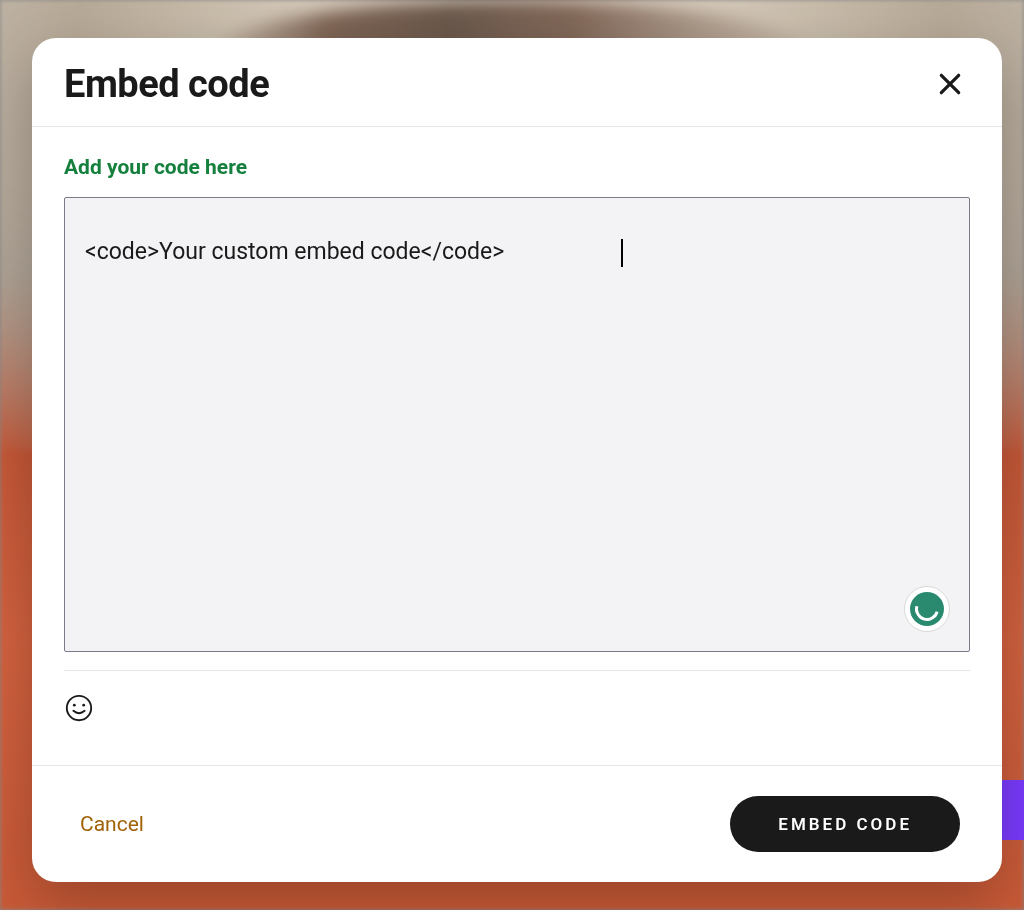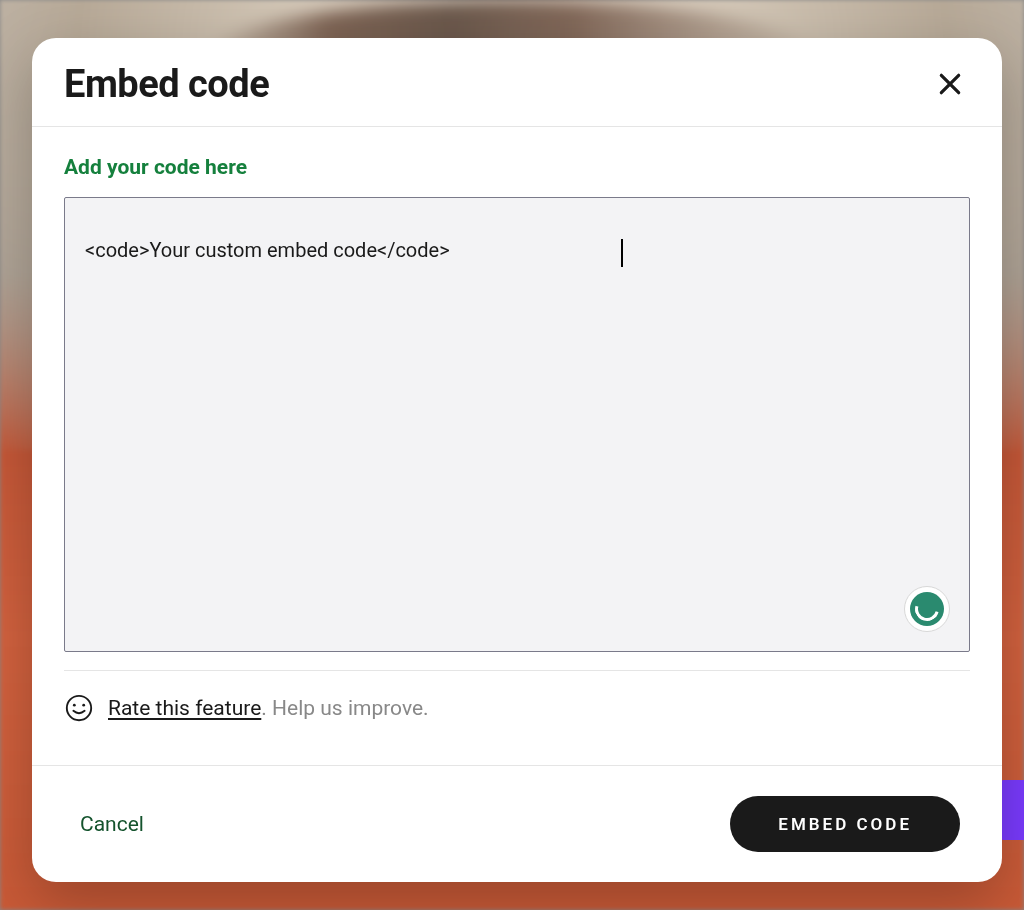--- a/index.html
+++ b/index.html
@@ -123,21 +123,21 @@
       flex: 1;
       display: flex;
     }
     .code-area {
       width: 100%;
       min-height: 440px;
       background: #f3f3f5;
       border: 1px solid #7a7a8a;
       border-radius: 2px;
       padding: 38px 20px;
-      font-size: 20px;
+      font-size: 23px;
       font-family: inherit;
       color: #1a1a1a;
       resize: none;
       outline: none;
       line-height: 1.4;
     }
     .caret {
       position: absolute;
       left: 557px;
       top: 42px;
@@ -205,21 +205,21 @@
       border-top: 1px solid #e5e5e5;
       padding: 30px 42px 30px 48px;
       display: flex;
       align-items: center;
       justify-content: space-between;
     }
     .cancel-btn {
       background: transparent;
       border: none;
       font-size: 21px;
-      color: #14532d;
+      color: #a16207;
       cursor: pointer;
       font-family: inherit;
     }
     .embed-btn {
       background: #1a1a1a;
       color: #fff;
       border: none;
       border-radius: 999px;
       padding: 18px 48px;
       font-size: 17px;
@@ -261,23 +261,20 @@
       </div>
     </div>
 
     <div class="rate-row">
       <svg class="smile-icon" viewBox="0 0 32 32" fill="none" stroke="#1a1a1a" stroke-width="2">
         <circle cx="16" cy="16" r="13"></circle>
         <circle cx="11" cy="13" r="1.5" fill="#1a1a1a" stroke="none"></circle>
         <circle cx="21" cy="13" r="1.5" fill="#1a1a1a" stroke="none"></circle>
         <path d="M10 19 Q16 24 22 19" stroke-linecap="round"></path>
       </svg>
-      <span>
-        <span class="rate-link">Rate this feature</span><span class="rate-suffix">. Help us improve.</span>
-      </span>
     </div>
   </div>
 
   <div class="modal-footer">
     <button class="cancel-btn">Cancel</button>
     <button class="embed-btn">EMBED CODE</button>
   </div>
 </div>
 
 </body></html>

